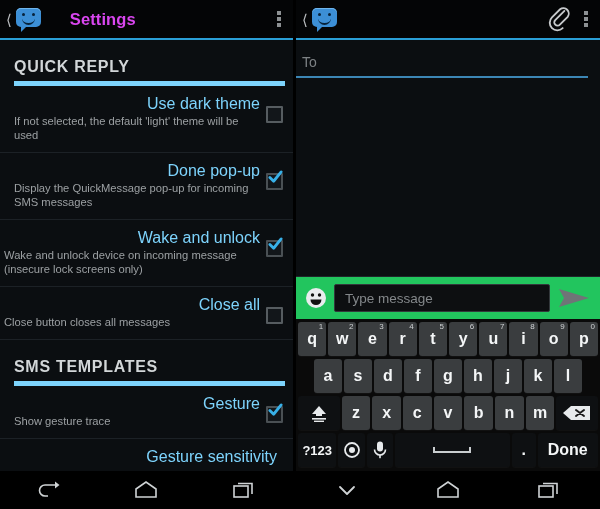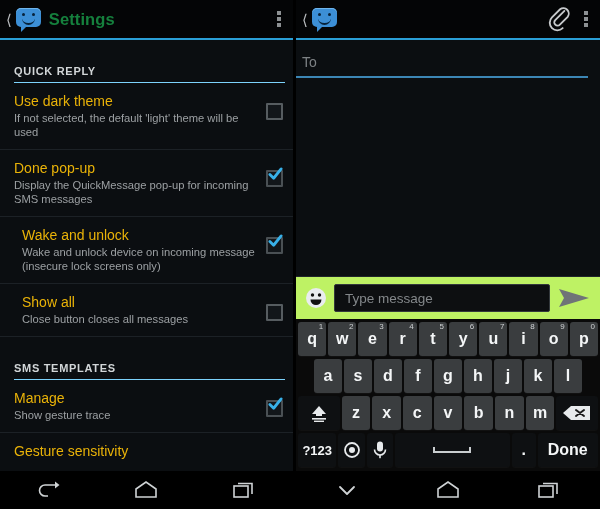--- a/index.html
+++ b/index.html
@@ -16,71 +16,71 @@
   .phone.right{width:304px;}
 
   
   .actionbar{
     height:38px;flex:0 0 38px;background:#040506;
     display:flex;align-items:center;padding:0 6px 0 5px;
     border-bottom:2px solid #2a9fd6;position:relative;
   }
   .ab-back{color:#b9bcbe;font-size:15px;line-height:1;margin-right:3px;padding:0 1px;}
   .ab-icon{width:25px;height:22px;position:relative;flex:0 0 25px;margin-right:8px;}
-  .ab-title{color:#15803d;font-size:16.5px;font-weight:bold;letter-spacing:.1px;white-space:nowrap;}
+  .ab-title{color:#d946ef;font-size:16.5px;font-weight:bold;letter-spacing:.1px;white-space:nowrap;margin-left:21px;}
   .ab-spacer{flex:1 1 auto;}
   .ab-clip{width:26px;height:26px;margin-right:6px;opacity:.92;}
   .ab-dots{width:16px;height:22px;display:flex;flex-direction:column;justify-content:center;align-items:center;gap:2px;}
   .ab-dots i{display:block;width:4px;height:4px;background:#8d9193;}
 
   
   .bub{position:absolute;left:0;top:0;width:25px;height:19px;background:#3c8fd6;border-radius:5px;
        box-shadow:inset 0 1px 0 #6fb5ec;}
   .bub:after{content:"";position:absolute;left:5px;bottom:-5px;width:0;height:0;
        border-left:6px solid #3c8fd6;border-bottom:6px solid transparent;}
   .bub .eye{position:absolute;top:5px;width:3px;height:3px;border-radius:50%;background:#07223a;}
   .bub .eye.l{left:6px;} .bub .eye.r{right:6px;}
   .bub .mouth{position:absolute;left:6px;top:8px;width:13px;height:7px;
        border:0 solid #07223a;border-bottom-width:2px;border-radius:0 0 13px 13px;}
 
   
   .list{flex:1 1 auto;overflow:hidden;background:#0b0e11;}
   .section-head{
-    color:#d2d6d8;font-size:11px;font-weight:bold;letter-spacing:.7px;
-    padding:9px 0 5px 14px;border-bottom:1px solid #7dd3fc;margin:16px 8px 0 14px;
+    color:#d2d6d8;font-size:16px;font-weight:bold;letter-spacing:.7px;
+    padding:9px 0 5px 14px;border-bottom:5px solid #7dd3fc;margin:9px 8px 0 14px;
     padding-left:0;text-transform:uppercase;
   }
   .row{
     display:flex;align-items:flex-start;position:relative;
     padding:9px 10px 10px 14px;border-bottom:1px solid #1c2126;
   }
   .row:last-child{border-bottom:none;}
   .row .texts{flex:1 1 auto;min-width:0;padding-right:6px;}
-  .row .title{color:#eab308;font-size:14px;line-height:18px;}
+  .row .title{color:#7dd3fc;font-size:16px;line-height:18px;text-align:right;}
   .row .summary{color:#9ca0a3;font-size:11.2px;line-height:14px;margin-top:1px;}
   .cbox{flex:0 0 17px;width:17px;height:17px;margin-top:11px;position:relative;}
   .cbox .box{position:absolute;inset:0;border:2px solid #565c60;border-radius:1px;background:#12161a;}
   .cbox.on .box{border-color:#4a5054;}
   .cbox .tick{position:absolute;left:2px;top:-3px;width:15px;height:15px;}
-  .row.indent{padding-left:22px;}
+  .row.indent{padding-left:4px;}
 
   
   .navbar{flex:0 0 38px;height:38px;background:#000;display:flex;align-items:center;justify-content:space-around;}
   .navbtn{width:48px;height:30px;display:flex;align-items:center;justify-content:center;}
 
   
   .compose{flex:1 1 auto;display:flex;flex-direction:column;background:#0b0e11;min-height:0;}
   .to-wrap{padding:8px 12px 0 0;background:#0b0e11;}
   .to-field{
     height:28px;color:#7e8285;font-size:14px;display:flex;align-items:center;
     border-bottom:2px solid #3c86b5;padding-left:6px;
   }
   .thread{flex:1 1 auto;background:#0b0e11;}
   .msgbar{
-    flex:0 0 42px;height:42px;background:#bef264;display:flex;align-items:center;
+    flex:0 0 42px;height:42px;background:#22c55e;display:flex;align-items:center;
     padding:0 6px;border-top:1px solid #20252a;
   }
   .emoji-btn{width:24px;height:24px;flex:0 0 24px;margin:0 6px 0 2px;}
   .type-box{
     flex:1 1 auto;height:26px;background:#0d0f11;border:1px solid #33383c;border-radius:2px;
     display:flex;align-items:center;padding-left:10px;color:#84888b;font-size:13.5px;
   }
   .send-btn{flex:0 0 40px;width:40px;height:32px;display:flex;align-items:center;justify-content:center;margin-left:4px;}
 
   
@@ -164,34 +164,34 @@
         <div class="cbox on">
           <span class="box"></span>
           <svg class="tick" viewBox="0 0 16 16">
             <path d="M2 8 L6 12 L14 2" stroke="#38b0e8" stroke-width="3" fill="none" stroke-linecap="round" stroke-linejoin="round"></path>
           </svg>
         </div>
       </div>
 
       <div class="row indent">
         <div class="texts">
-          <div class="title">Show all</div>
+          <div class="title">Close all</div>
           <div class="summary">Close button closes all messages</div>
         </div>
         <div class="cbox">
             <span class="box"></span>
           </div>
       </div>
 
       <div class="section-head">SMS TEMPLATES</div>
 
 
       <div class="row">
         <div class="texts">
-          <div class="title">Manage</div>
+          <div class="title">Gesture</div>
           <div class="summary">Show gesture trace</div>
         </div>
         <div class="cbox on">
           <span class="box"></span>
           <svg class="tick" viewBox="0 0 16 16">
             <path d="M2 8 L6 12 L14 2" stroke="#38b0e8" stroke-width="3" fill="none" stroke-linecap="round" stroke-linejoin="round"></path>
           </svg>
         </div>
       </div>
 

